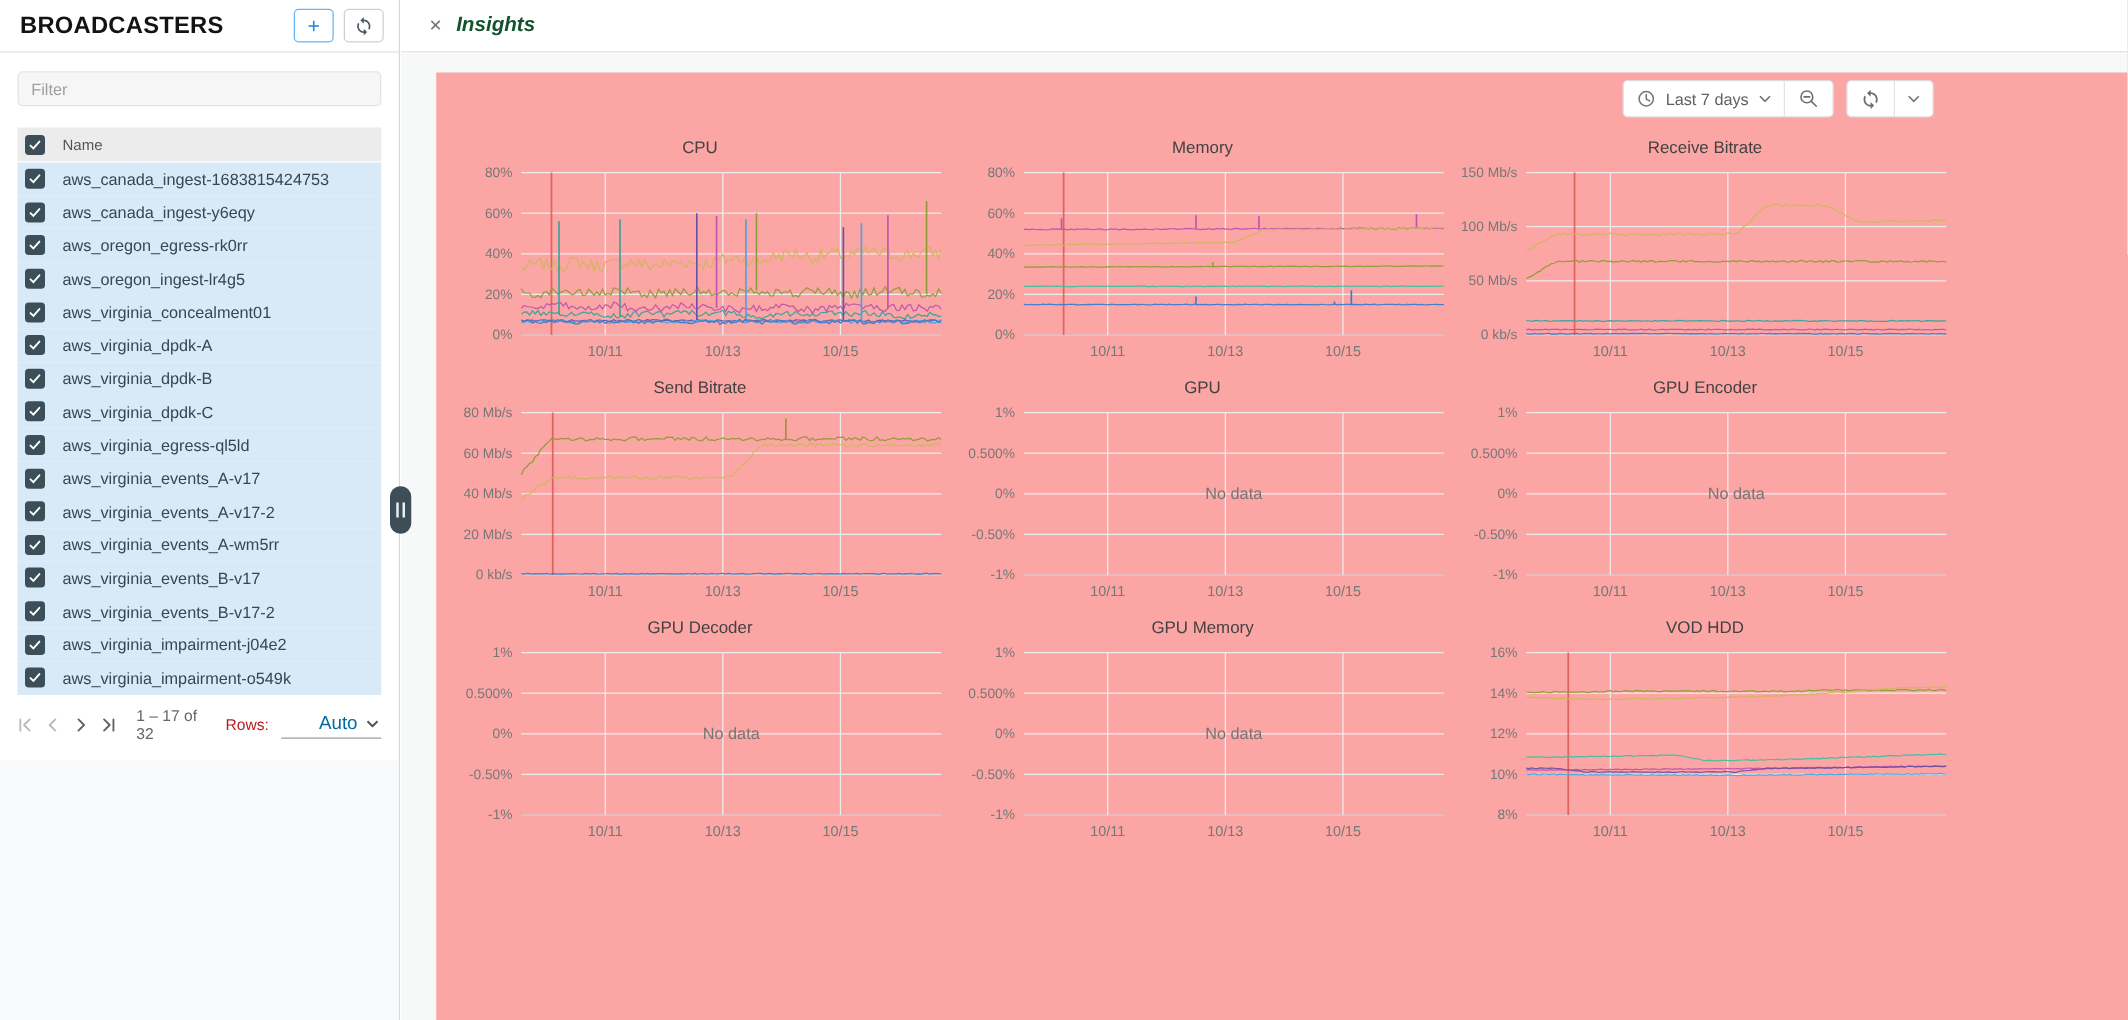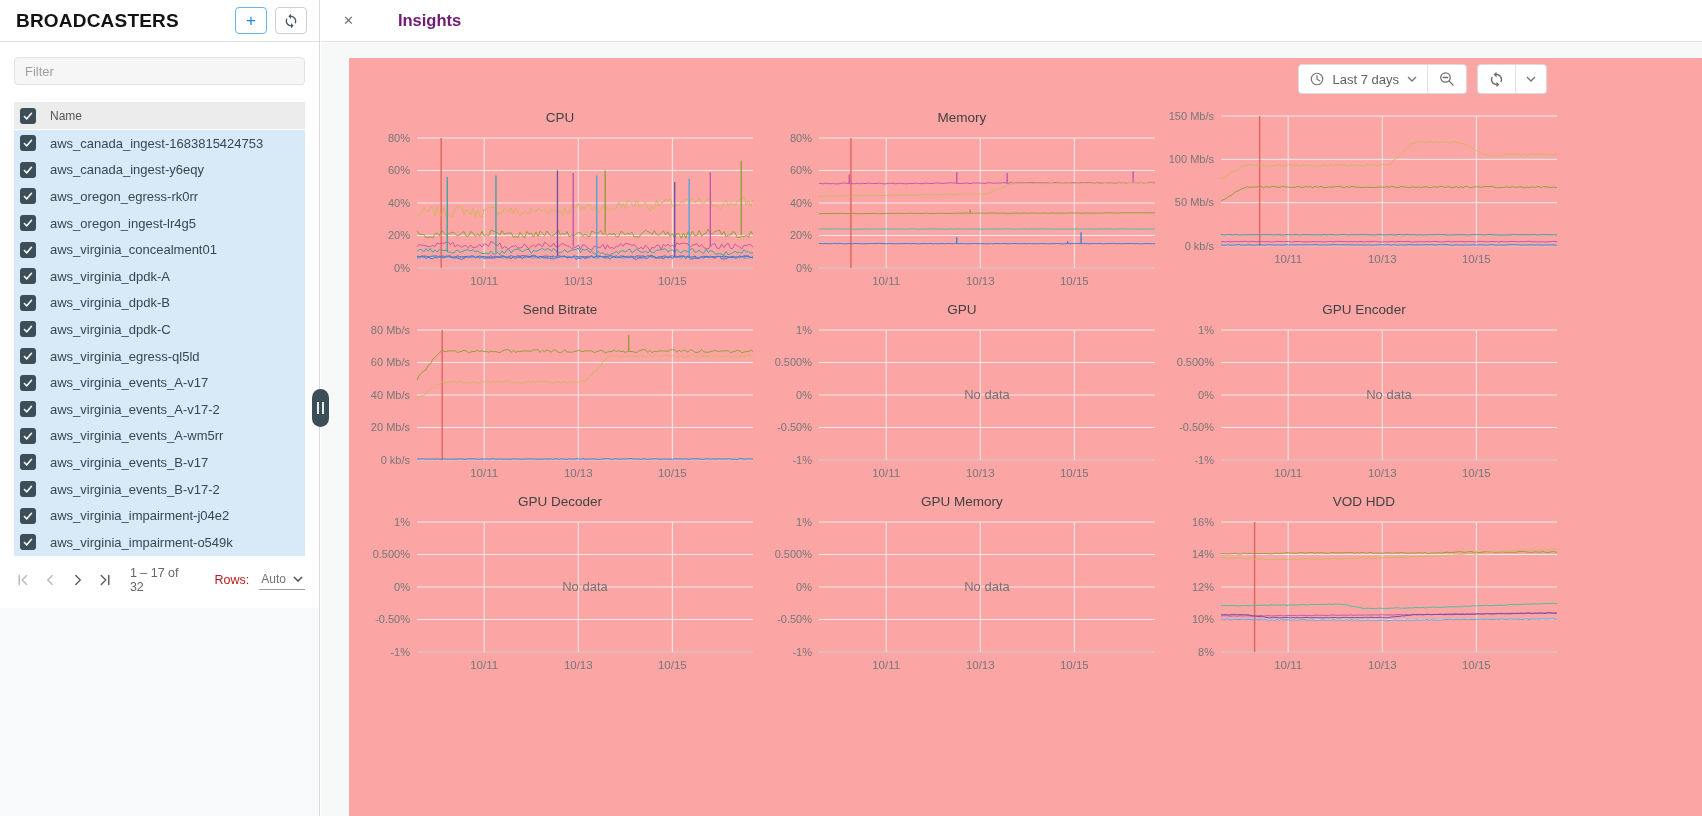--- a/index.html
+++ b/index.html
@@ -32,34 +32,34 @@
   .row { height:26.6px; background:#d8eaf8; display:flex; align-items:center; padding-left:6px; }
   .cb { width:16px; height:16px; border-radius:3px; background:#3c4f58; display:flex;
         align-items:center; justify-content:center; flex:0 0 auto; cursor:pointer; }
   .row .label { font-size:13px; color:#37474f; margin-left:14px; white-space:nowrap; }
   .pagination { display:flex; align-items:center; padding:10px 14px 0 10px; gap:2px; flex:0 0 auto; }
   .pg-btn { width:26px; height:26px; display:flex; align-items:center; justify-content:center; cursor:pointer; }
   .pg-range { font-size:12.5px; color:#666; margin-left:10px; }
   .pg-rows-label { font-size:12.5px; color:#b91c1c; margin-left:18px; }
   .pg-select { display:flex; align-items:center; gap:7px; margin-left:8px; padding:2px 2px 3px;
                border-bottom:1px solid #9e9e9e; cursor:pointer; }
-  .pg-select span { font-size:12px; color:#737373; }
+  .pg-select span { font-size:15px; color:#0369a1;margin-left:28px; }
   .sb-fill { flex:1; background:#f8f9fa; margin-top:14px; }
 
   
   .drag-handle { position:absolute; left:312px; top:389px; width:17px; height:38px;
                  background:#3c4f58; border-radius:9px; z-index:5; display:flex; gap:3px;
                  align-items:center; justify-content:center; cursor:col-resize; }
   .drag-handle i { display:block; width:2px; height:12px; background:#e8edf0; }
 
   
   .tabbar { height:42px; background:#fff; border-bottom:1px solid #e0e0e0; display:flex;
             align-items:center; padding-left:22px; }
   .tab-close { font-size:13px; color:#757575; cursor:pointer; }
-  .tab-title { font-size:16.5px; font-weight:600; color:#701a75; margin-left:44px; }
+  .tab-title { font-size:16.5px; font-weight:600; color:#14532d; margin-left:11px;font-style:italic; }
   .content { position:absolute; left:0; top:43px; right:0; bottom:0; background:#f7f8f8; }
   .card { position:absolute; left:28px; top:15px; right:0; bottom:0; background:#fca5a5; }
   .card-inner { width:1206px; margin-left:10px; }
   .toolbar { display:flex; justify-content:flex-end; padding:6px 18px 0 0; gap:10px; }
   .btn-group { display:flex; border:1px solid #dcdcdc; border-radius:4px; background:#fff; height:30px; }
   .tb-btn { display:flex; align-items:center; gap:8px; padding:0 10px; background:none; border:none;
             font-size:13px; color:#616161; cursor:pointer; font-family:"Liberation Sans", sans-serif; }
   .tb-btn + .tb-btn { border-left:1px solid #e3e3e3; }
   .charts { display:grid; grid-template-columns:repeat(3,402px); margin-top:12px; }
   .chart-cell { width:402px; height:192px; }
@@ -376,21 +376,21 @@
                   <line x1="372.16" x2="372.16" y1="54.6875" y2="43.3125" stroke="#bf53ad" stroke-width="1.3"></line>
                   <path d="M58.0 68.3L60.2 68.1L62.5 68.7L64.7 68.0L67.0 68.3L69.2 67.9L71.4 68.2L73.7 67.8L75.9 67.8L78.2 67.7L80.4 68.0L82.6 67.7L84.9 67.9L87.1 67.5L89.4 68.2L91.6 67.8L93.8 67.4L96.1 68.1L98.3 67.4L100.6 67.8L102.8 67.5L105.0 67.3L107.3 67.4L109.5 67.8L111.8 67.1L114.0 67.5L116.2 67.0L118.5 67.4L120.7 67.7L123.0 67.6L125.2 67.4L127.4 67.2L129.7 67.4L131.9 67.1L134.2 66.7L136.4 67.3L138.6 67.2L140.9 66.8L143.1 67.0L145.4 66.9L147.6 66.8L149.8 66.8L152.1 67.3L154.3 66.6L156.6 67.1L158.8 66.6L161.0 66.4L163.3 66.5L165.5 66.7L167.8 66.9L170.0 66.6L172.2 67.0L174.5 66.4L176.7 66.8L179.0 66.3L181.2 66.8L183.4 66.5L185.7 66.1L187.9 66.1L190.2 66.5L192.4 66.6L194.6 66.4L196.9 66.1L199.1 65.9L201.4 66.1L203.6 66.3L205.8 66.4L208.1 66.0L210.3 66.3L212.6 66.3L214.8 66.2L217.0 66.2L219.3 65.7L221.5 66.0L223.8 65.7L226.0 66.1L228.2 65.0L230.5 63.7L232.7 63.1L235.0 62.2L237.2 61.4L239.4 60.3L241.7 59.2L243.9 58.8L246.2 57.1L248.4 56.6L250.6 55.8L252.9 55.7L255.1 55.5L257.4 55.7L259.6 55.7L261.8 55.3L264.1 55.4L266.3 55.3L268.6 55.7L270.8 55.6L273.0 55.7L275.3 55.6L277.5 55.1L279.8 55.8L282.0 55.8L284.2 55.6L286.5 55.4L288.7 55.6L291.0 55.5L293.2 55.7L295.4 55.2L297.7 55.2L299.9 55.5L302.2 55.2L304.4 55.6L306.6 55.2L308.9 55.8L311.1 55.2L313.4 55.6L315.6 55.1L317.8 55.2L320.1 55.5L322.3 54.8L324.6 55.4L326.8 55.1L329.0 55.1L331.3 55.0L333.5 54.6L335.8 54.9L338.0 55.2L340.2 54.6L342.5 54.5L344.7 54.6L347.0 54.8L349.2 54.7L351.4 54.9L353.7 54.8L355.9 54.7L358.2 54.8L360.4 54.7L362.6 54.3L364.9 54.5L367.1 54.5L369.4 54.8L371.6 54.2L373.8 54.8L376.1 54.7L378.3 54.1L380.6 54.5L382.8 54.7L385.0 54.5L387.3 54.0L389.5 54.1L391.8 54.0L394.0 54.1" fill="none" stroke="#d1b55e" stroke-width="1" opacity="0.95"></path>
                   <path d="M58.0 85.7L60.2 85.7L62.5 85.5L64.7 85.6L67.0 85.5L69.2 85.6L71.4 85.5L73.7 85.6L75.9 85.5L78.2 85.5L80.4 85.4L82.6 85.5L84.9 85.6L87.1 85.7L89.4 85.5L91.6 85.4L93.8 85.6L96.1 85.7L98.3 85.6L100.6 85.5L102.8 85.7L105.0 85.4L107.3 85.7L109.5 85.6L111.8 85.4L114.0 85.4L116.2 85.6L118.5 85.7L120.7 85.6L123.0 85.6L125.2 85.3L127.4 85.5L129.7 85.3L131.9 85.4L134.2 85.5L136.4 85.3L138.6 85.4L140.9 85.5L143.1 85.4L145.4 85.5L147.6 85.2L149.8 85.2L152.1 85.5L154.3 85.3L156.6 85.3L158.8 85.5L161.0 85.5L163.3 85.3L165.5 85.2L167.8 85.6L170.0 85.4L172.2 85.6L174.5 85.5L176.7 85.2L179.0 85.4L181.2 85.3L183.4 85.3L185.7 85.5L187.9 85.4L190.2 85.4L192.4 85.3L194.6 85.2L196.9 85.2L199.1 85.1L201.4 85.3L203.6 85.2L205.8 85.0L208.1 85.4L210.3 85.2L212.6 85.3L214.8 85.1L217.0 85.1L219.3 85.1L221.5 85.2L223.8 85.4L226.0 85.1L228.2 85.1L230.5 85.1L232.7 85.1L235.0 85.1L237.2 85.3L239.4 85.2L241.7 85.0L243.9 85.2L246.2 85.4L248.4 85.2L250.6 85.3L252.9 85.1L255.1 85.0L257.4 85.3L259.6 85.2L261.8 85.1L264.1 85.0L266.3 85.3L268.6 85.1L270.8 84.9L273.0 85.1L275.3 85.0L277.5 85.2L279.8 85.2L282.0 85.0L284.2 85.0L286.5 85.2L288.7 85.2L291.0 84.9L293.2 85.0L295.4 85.2L297.7 85.2L299.9 85.2L302.2 85.1L304.4 85.2L306.6 85.0L308.9 84.9L311.1 85.0L313.4 85.0L315.6 84.9L317.8 85.1L320.1 85.2L322.3 85.1L324.6 85.1L326.8 85.0L329.0 85.2L331.3 85.1L333.5 85.0L335.8 85.1L338.0 85.1L340.2 85.1L342.5 85.1L344.7 84.8L347.0 84.7L349.2 84.8L351.4 84.8L353.7 85.0L355.9 85.1L358.2 85.0L360.4 85.0L362.6 84.7L364.9 84.9L367.1 84.9L369.4 84.8L371.6 84.9L373.8 84.7L376.1 85.0L378.3 84.7L380.6 84.8L382.8 84.9L385.0 84.8L387.3 84.9L389.5 84.7L391.8 84.9L394.0 84.8" fill="none" stroke="#8f9b35" stroke-width="1" opacity="0.95"></path>
                   <line x1="209.20000000000002" x2="209.20000000000002" y1="85.2375" y2="81.825" stroke="#8f9b35" stroke-width="1.3"></line>
                   <path d="M58.0 101.0L60.2 101.0L62.5 101.0L64.7 101.1L67.0 100.9L69.2 101.1L71.4 100.9L73.7 101.0L75.9 100.8L78.2 100.9L80.4 100.9L82.6 101.1L84.9 100.9L87.1 101.0L89.4 100.8L91.6 101.2L93.8 101.2L96.1 101.2L98.3 101.2L100.6 101.1L102.8 101.0L105.0 100.9L107.3 101.0L109.5 101.1L111.8 101.1L114.0 100.9L116.2 101.0L118.5 101.1L120.7 101.1L123.0 101.0L125.2 100.9L127.4 101.1L129.7 101.1L131.9 101.1L134.2 101.0L136.4 101.0L138.6 101.1L140.9 101.0L143.1 101.1L145.4 101.0L147.6 101.0L149.8 100.8L152.1 100.9L154.3 100.8L156.6 101.2L158.8 101.2L161.0 101.0L163.3 101.2L165.5 101.0L167.8 100.9L170.0 101.0L172.2 100.9L174.5 100.9L176.7 101.1L179.0 101.1L181.2 101.0L183.4 101.2L185.7 101.2L187.9 100.9L190.2 101.0L192.4 101.2L194.6 100.9L196.9 100.9L199.1 100.9L201.4 101.2L203.6 101.1L205.8 100.9L208.1 101.1L210.3 100.9L212.6 101.0L214.8 100.8L217.0 101.1L219.3 101.0L221.5 101.2L223.8 101.0L226.0 100.9L228.2 101.2L230.5 100.8L232.7 101.2L235.0 100.9L237.2 100.9L239.4 101.1L241.7 100.9L243.9 100.8L246.2 100.9L248.4 101.0L250.6 100.9L252.9 101.2L255.1 101.1L257.4 101.1L259.6 101.0L261.8 100.8L264.1 100.8L266.3 101.2L268.6 101.0L270.8 101.0L273.0 100.9L275.3 101.0L277.5 101.1L279.8 100.8L282.0 100.9L284.2 100.9L286.5 101.1L288.7 100.8L291.0 101.2L293.2 101.1L295.4 101.0L297.7 101.0L299.9 101.2L302.2 101.0L304.4 101.1L306.6 101.2L308.9 100.9L311.1 101.1L313.4 101.0L315.6 100.8L317.8 101.0L320.1 101.1L322.3 101.0L324.6 100.9L326.8 101.0L329.0 100.9L331.3 101.0L333.5 101.1L335.8 101.1L338.0 101.0L340.2 100.9L342.5 101.2L344.7 101.0L347.0 100.9L349.2 100.8L351.4 101.2L353.7 101.0L355.9 101.0L358.2 100.9L360.4 100.8L362.6 100.9L364.9 101.1L367.1 100.9L369.4 101.0L371.6 101.0L373.8 101.0L376.1 101.1L378.3 101.1L380.6 101.0L382.8 101.0L385.0 100.9L387.3 101.1L389.5 100.9L391.8 100.9L394.0 101.0" fill="none" stroke="#3fbf9f" stroke-width="1" opacity="0.95"></path>
                   <path d="M58.0 115.5L60.2 115.6L62.5 115.6L64.7 115.5L67.0 115.8L69.2 115.7L71.4 115.6L73.7 115.4L75.9 115.7L78.2 115.4L80.4 115.5L82.6 115.7L84.9 115.9L87.1 115.5L89.4 115.7L91.6 115.7L93.8 115.5L96.1 115.5L98.3 115.5L100.6 115.8L102.8 115.8L105.0 115.7L107.3 115.7L109.5 115.5L111.8 115.6L114.0 115.5L116.2 115.4L118.5 115.4L120.7 115.5L123.0 115.6L125.2 115.8L127.4 115.5L129.7 115.5L131.9 115.8L134.2 115.7L136.4 115.7L138.6 115.7L140.9 115.6L143.1 115.6L145.4 115.5L147.6 115.5L149.8 115.8L152.1 115.5L154.3 115.6L156.6 115.8L158.8 115.8L161.0 115.7L163.3 115.4L165.5 115.7L167.8 115.5L170.0 115.5L172.2 115.9L174.5 115.4L176.7 115.9L179.0 115.6L181.2 115.6L183.4 115.7L185.7 115.6L187.9 115.4L190.2 115.7L192.4 115.8L194.6 115.4L196.9 115.8L199.1 115.5L201.4 115.7L203.6 115.5L205.8 115.9L208.1 115.7L210.3 115.7L212.6 115.5L214.8 115.5L217.0 115.8L219.3 115.6L221.5 115.6L223.8 115.7L226.0 115.9L228.2 115.7L230.5 115.6L232.7 115.8L235.0 115.4L237.2 115.6L239.4 115.7L241.7 115.5L243.9 115.5L246.2 115.7L248.4 115.8L250.6 115.5L252.9 115.5L255.1 115.5L257.4 115.8L259.6 115.7L261.8 115.6L264.1 115.7L266.3 115.7L268.6 115.5L270.8 115.8L273.0 115.7L275.3 115.7L277.5 115.7L279.8 115.5L282.0 115.7L284.2 115.7L286.5 115.7L288.7 115.9L291.0 115.5L293.2 115.8L295.4 115.5L297.7 115.6L299.9 115.8L302.2 115.9L304.4 115.7L306.6 115.4L308.9 115.8L311.1 115.5L313.4 115.6L315.6 115.5L317.8 115.5L320.1 115.7L322.3 115.5L324.6 115.6L326.8 115.6L329.0 115.9L331.3 115.4L333.5 115.6L335.8 115.6L338.0 115.4L340.2 115.7L342.5 115.8L344.7 115.6L347.0 115.5L349.2 115.5L351.4 115.4L353.7 115.4L355.9 115.8L358.2 115.4L360.4 115.8L362.6 115.7L364.9 115.5L367.1 115.6L369.4 115.5L371.6 115.5L373.8 115.8L376.1 115.5L378.3 115.8L380.6 115.9L382.8 115.7L385.0 115.6L387.3 115.5L389.5 115.7L391.8 115.7L394.0 115.7" fill="none" stroke="#3b7ad1" stroke-width="1" opacity="0.95"></path>
                   <line x1="195.76" x2="195.76" y1="115.625" y2="109.125" stroke="#3b7ad1" stroke-width="1.3"></line>
                   <line x1="306.64" x2="306.64" y1="115.625" y2="113.1875" stroke="#3b7ad1" stroke-width="1.3"></line>
                   <line x1="320.08" x2="320.08" y1="115.625" y2="104.25" stroke="#3b7ad1" stroke-width="1.3"></line>
                 </svg></div>
-              <div class="chart-cell"><svg width="402" height="168">
+              <div class="chart-cell"><div class="chart-title">Receive Bitrate</div><svg width="402" height="168">
                   <line x1="58" x2="394" y1="10" y2="10" stroke="#ededed" stroke-width="1"></line>
                   <text x="51" y="13.5" text-anchor="end" font-size="11" fill="#777" font-family="Liberation Sans, sans-serif">150 Mb/s</text>
                   <line x1="58" x2="394" y1="53.333333333333336" y2="53.333333333333336" stroke="#ededed" stroke-width="1"></line>
                   <text x="51" y="56.833333333333336" text-anchor="end" font-size="11" fill="#777" font-family="Liberation Sans, sans-serif">100 Mb/s</text>
                   <line x1="58" x2="394" y1="96.66666666666667" y2="96.66666666666667" stroke="#ededed" stroke-width="1"></line>
                   <text x="51" y="100.16666666666667" text-anchor="end" font-size="11" fill="#777" font-family="Liberation Sans, sans-serif">50 Mb/s</text>
                   <line x1="58" x2="394" y1="140" y2="140" stroke="#cfcfcf" stroke-width="1"></line>
                   <text x="51" y="143.5" text-anchor="end" font-size="11" fill="#777" font-family="Liberation Sans, sans-serif">0 kb/s</text>
                   <line x1="125.2" x2="125.2" y1="10" y2="140" stroke="#ededed" stroke-width="1"></line>
                   <text x="125.2" y="157" text-anchor="middle" font-size="11.5" fill="#777" font-family="Liberation Sans, sans-serif">10/11</text>

